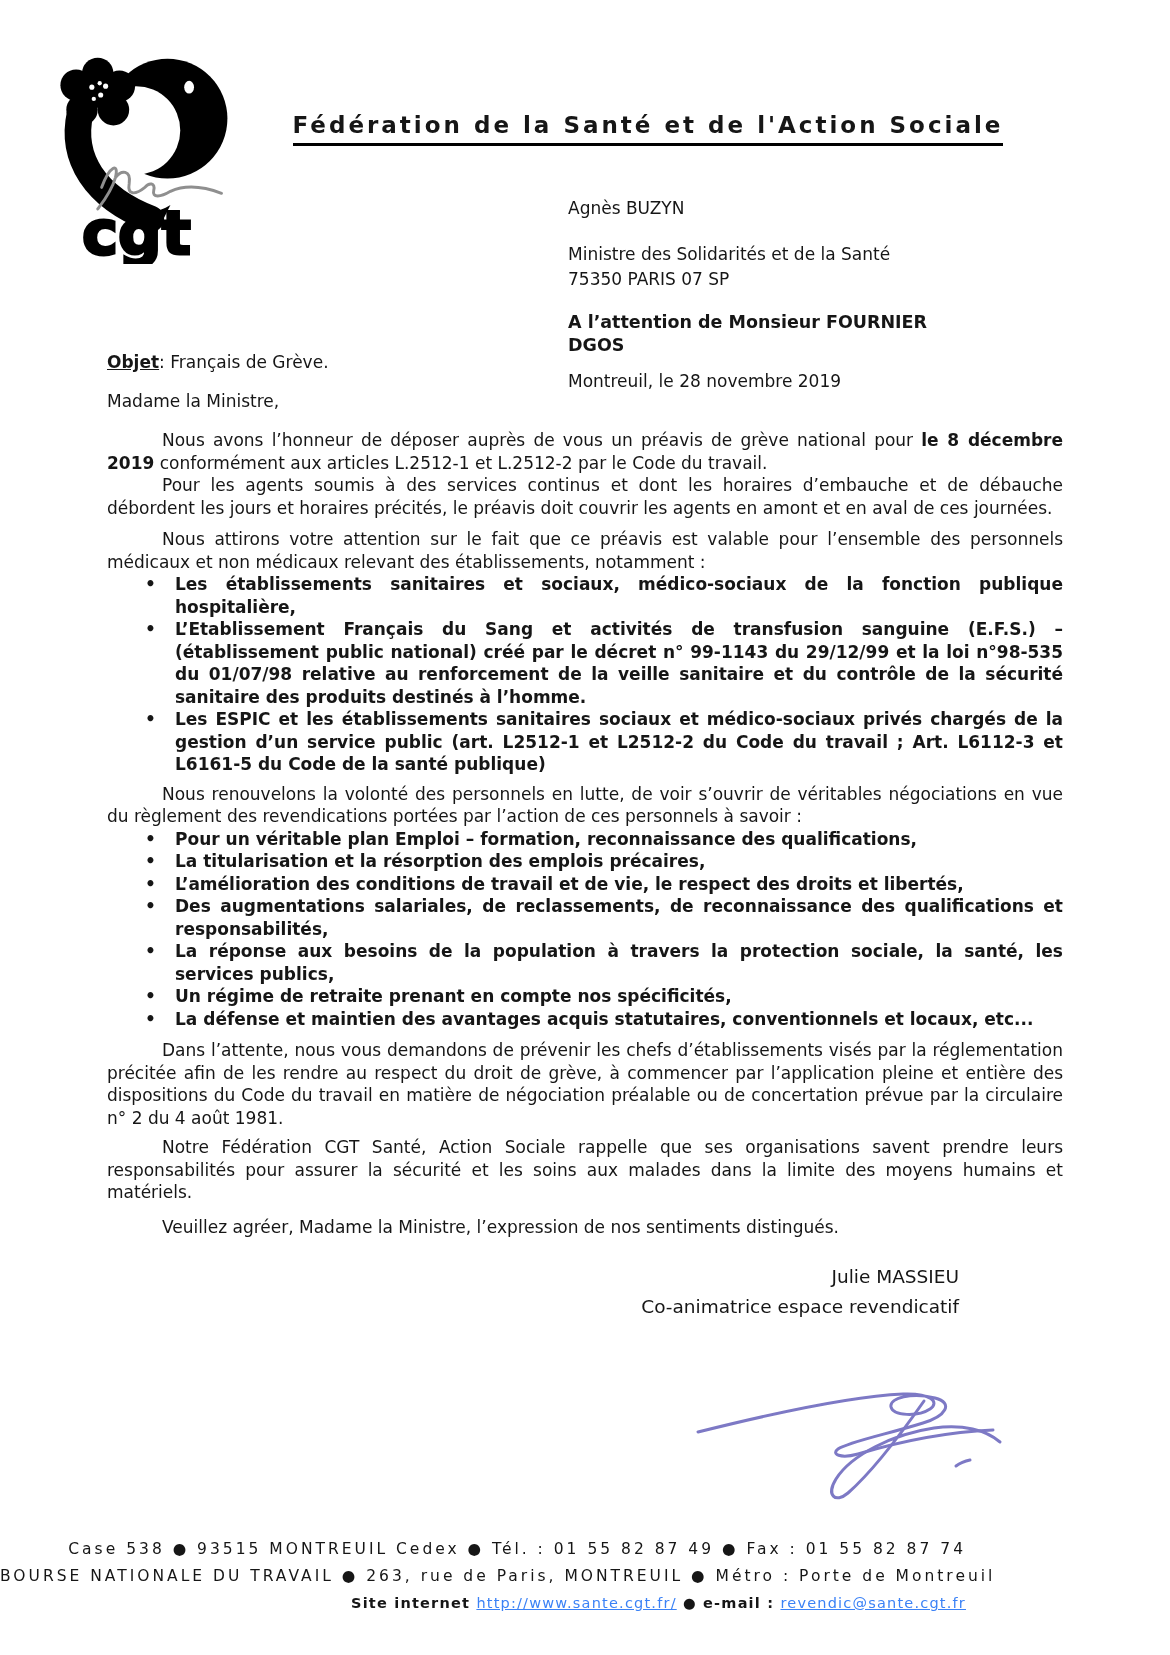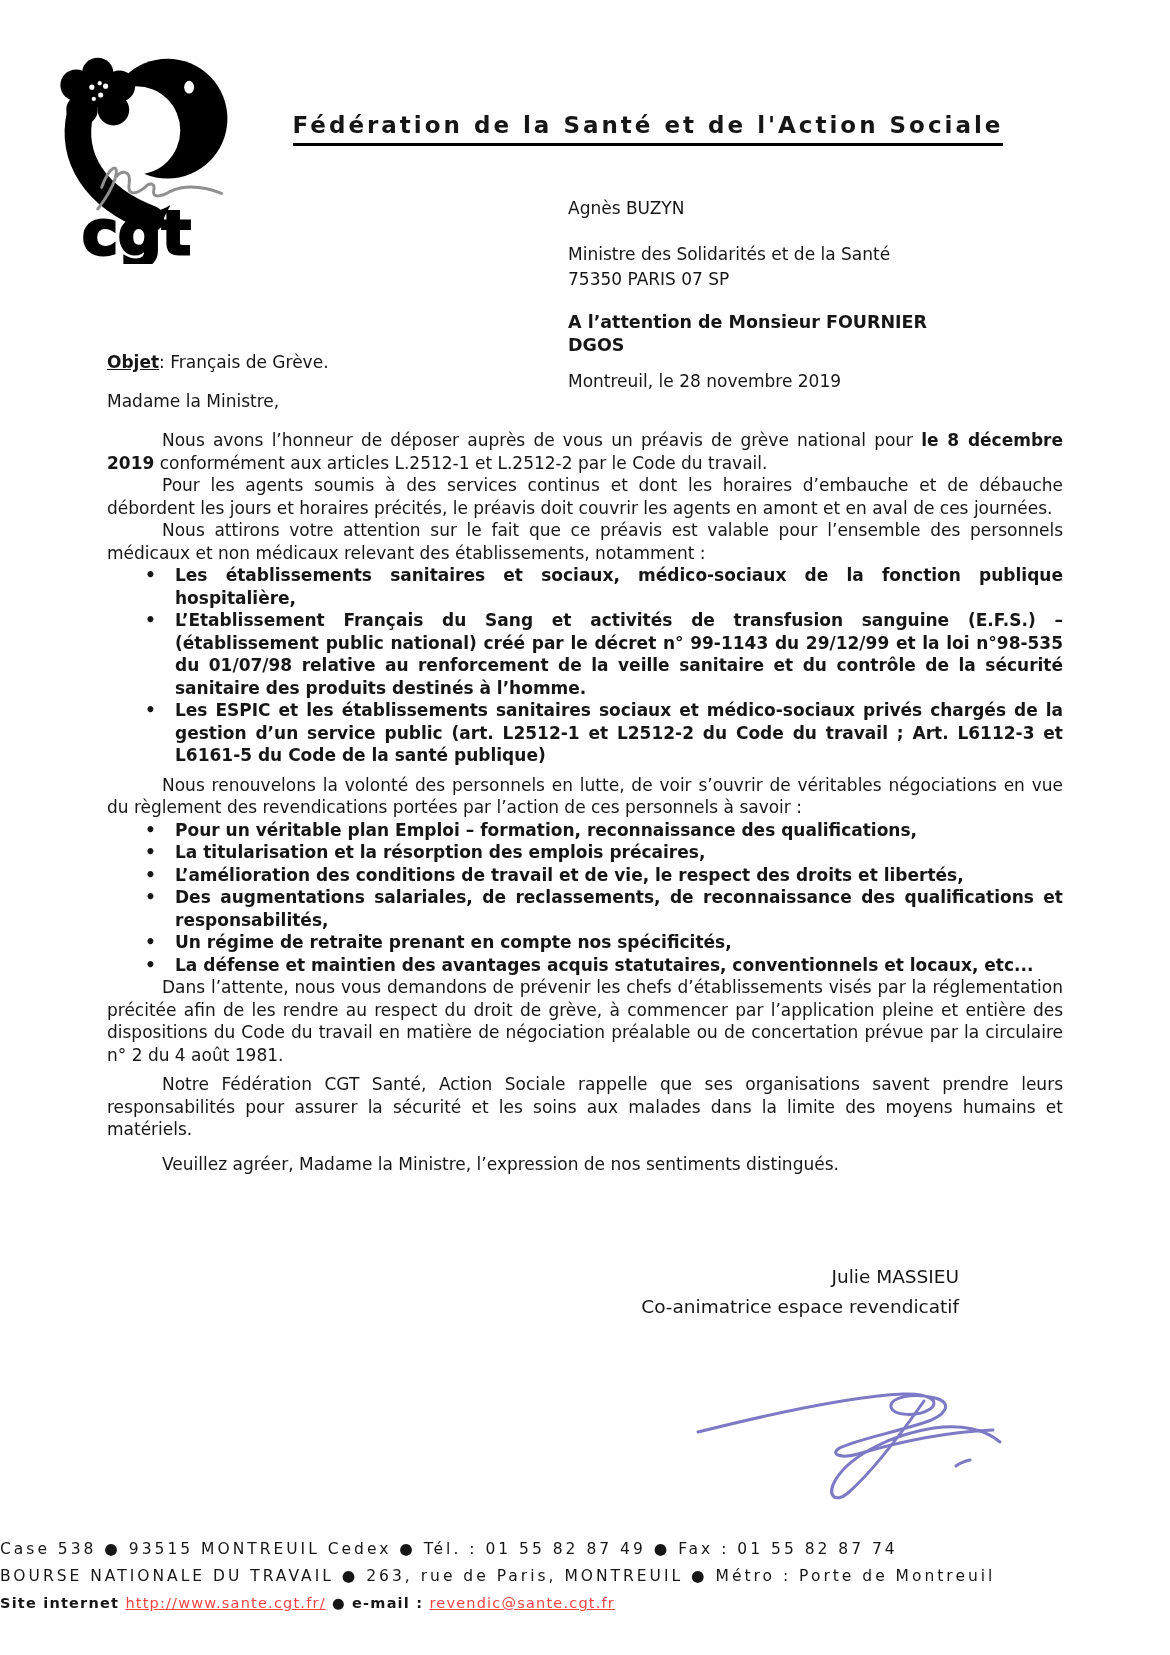--- a/index.html
+++ b/index.html
@@ -19,40 +19,40 @@
   .recipient .name{margin-bottom:21px;}
   .attention{position:absolute;left:568px;top:311px;font-size:17.5px;font-weight:bold;line-height:23px;}
   .attention div{}
   .subject{position:absolute;left:107px;top:352px;font-size:17px;}
   .subject .lbl{text-decoration:underline;font-weight:bold;}
   .dateline{position:absolute;left:568px;top:371px;font-size:17px;}
   .salutation{position:absolute;left:107px;top:391px;font-size:17px;}
   
   .letter{position:absolute;left:107px;top:429px;width:956px;font-size:17px;line-height:22.5px;}
   .letter p{margin:0;text-align:justify;text-indent:55px;}
-  .letter p.gap{}
+  .letter p.gap{margin-top:9px;}
   .letter p.gap2{margin-top:7px;}
   .letter p.gap3{margin-top:12px;}
   .letter ul{list-style:none;margin:0;padding:0;}
   .letter li{
     position:relative;padding-left:68px;text-align:justify;
     font-weight:bold;line-height:22.5px;
   }
   .letter li::before{content:"\2022";position:absolute;left:38px;top:0;font-weight:bold;}
   .b{font-weight:bold;}
   
   .sig-block{position:absolute;left:107px;top:1262px;width:956px;text-align:right;
     padding-right:104px;box-sizing:border-box;font-size:18.5px;line-height:30px;}
   .sig-svg{position:absolute;left:688px;top:1346px;width:330px;height:165px;}
   
-  .footer{position:absolute;left:0;top:1536px;width:966px;text-align:left;color:#161616;}
+  .footer{position:absolute;left:0;top:1536px;width:966px;text-align:right;color:#161616;}
   .footer .fl{font-size:15.5px;letter-spacing:3px;line-height:26.5px;white-space:nowrap;}
   .footer .fl3{margin-top:6px;font-size:14.5px;letter-spacing:1.2px;}
   .footer .fl3 .b{letter-spacing:1.2px;}
-  .footer a{color:#ef4444;text-decoration:underline;}
+  .footer a{color:#3b82f6;text-decoration:underline;}
 </style>
 </head>
 <body>
 
 <div class="page">
 
   <div class="logo">
     <svg viewBox="0 0 200 228" width="198" height="224">
 
       <circle cx="129" cy="80" r="61" fill="#000"></circle>
@@ -117,20 +117,21 @@
       <li>L’Etablissement Français du Sang et activités de transfusion sanguine (E.F.S.) – (établissement public national) créé par le décret n° 99-1143 du 29/12/99 et la loi n°98-535 du 01/07/98 relative au renforcement de la veille sanitaire et du contrôle de la sécurité sanitaire des produits destinés à l’homme.</li>
       <li>Les ESPIC et les établissements sanitaires sociaux et médico-sociaux privés chargés de la gestion d’un service public (art. L2512-1 et L2512-2 du Code du travail ; Art. L6112-3 et L6161-5 du Code de la santé publique)</li>
     </ul>
 
     <p class="gap2">Nous renouvelons la volonté des personnels en lutte, de voir s’ouvrir de véritables négociations en vue du règlement des revendications portées par l’action de ces personnels à savoir :</p>
     <ul>
       <li>Pour un véritable plan Emploi – formation, reconnaissance des qualifications,</li>
       <li>La titularisation et la résorption des emplois précaires,</li>
       <li>L’amélioration des conditions de travail et de vie, le respect des droits et libertés,</li>
       <li>Des augmentations salariales, de reclassements, de reconnaissance des qualifications et responsabilités,</li>
+      <li>La réponse aux besoins de la population à travers la protection sociale, la santé, les services publics,</li>
       <li>Un régime de retraite prenant en compte nos spécificités,</li>
       <li>La défense et maintien des avantages acquis statutaires, conventionnels et locaux, etc...</li>
     </ul>
 
     <p class="gap">Dans l’attente, nous vous demandons de prévenir les chefs d’établissements visés par la réglementation précitée afin de les rendre au respect du droit de grève, à commencer par l’application pleine et entière des dispositions du Code du travail en matière de négociation préalable ou de concertation prévue par la circulaire n° 2 du 4 août 1981.</p>
     <p class="gap2">Notre Fédération CGT Santé, Action Sociale rappelle que ses organisations savent prendre leurs responsabilités pour assurer la sécurité et les soins aux malades dans la limite des moyens humains et matériels.</p>
     <p class="gap3">Veuillez agréer, Madame la Ministre, l’expression de nos sentiments distingués.</p>
   </div>
 
   <div class="sig-block">

